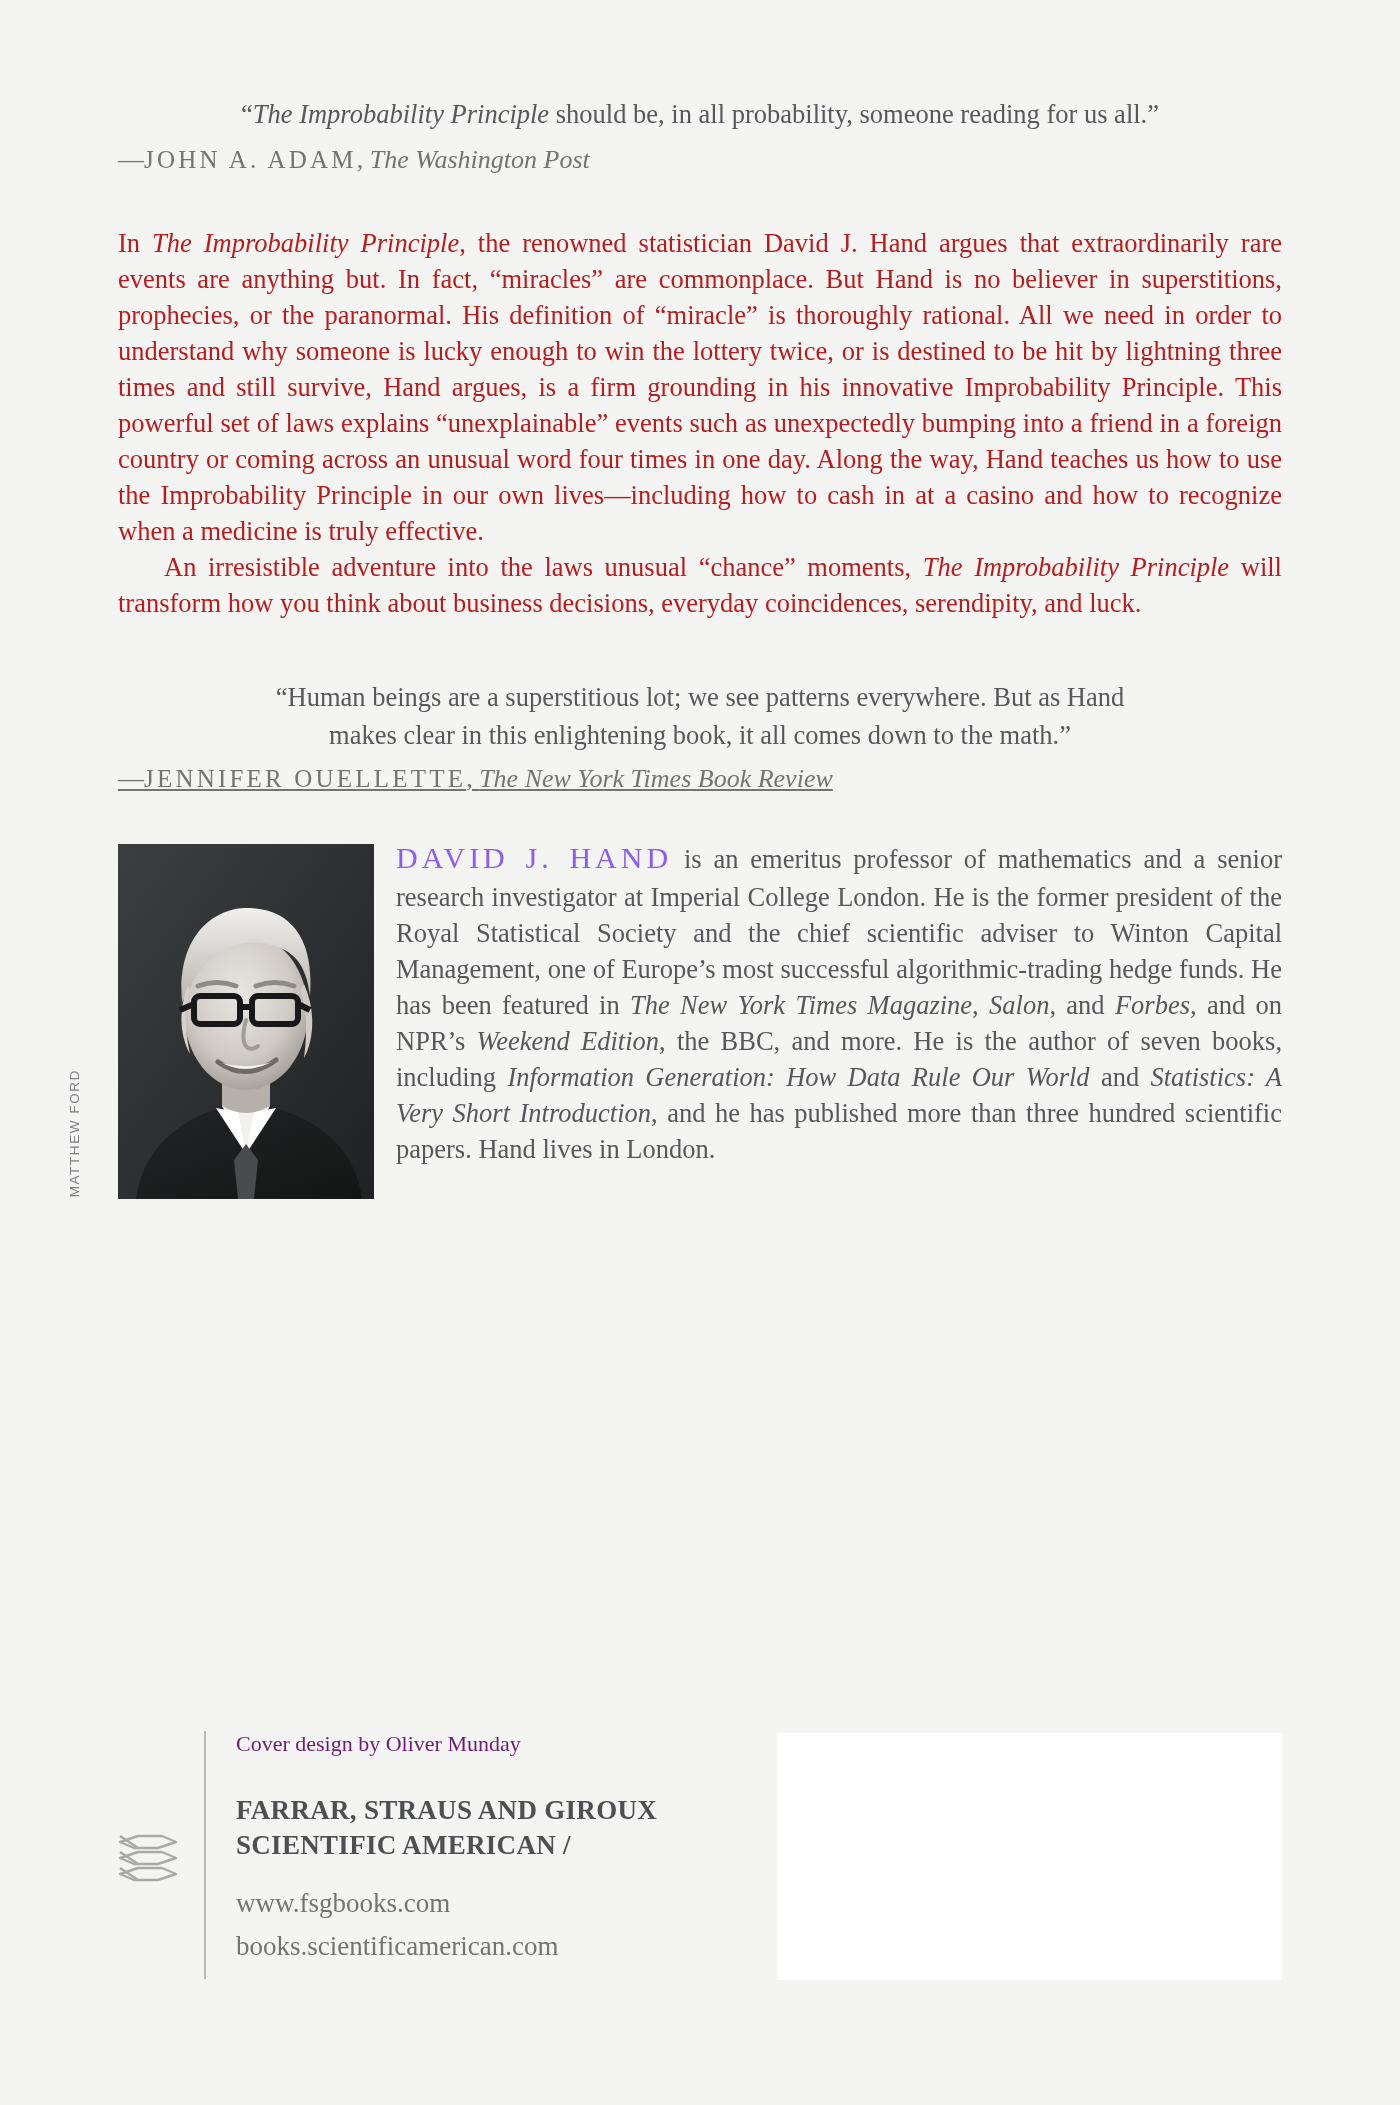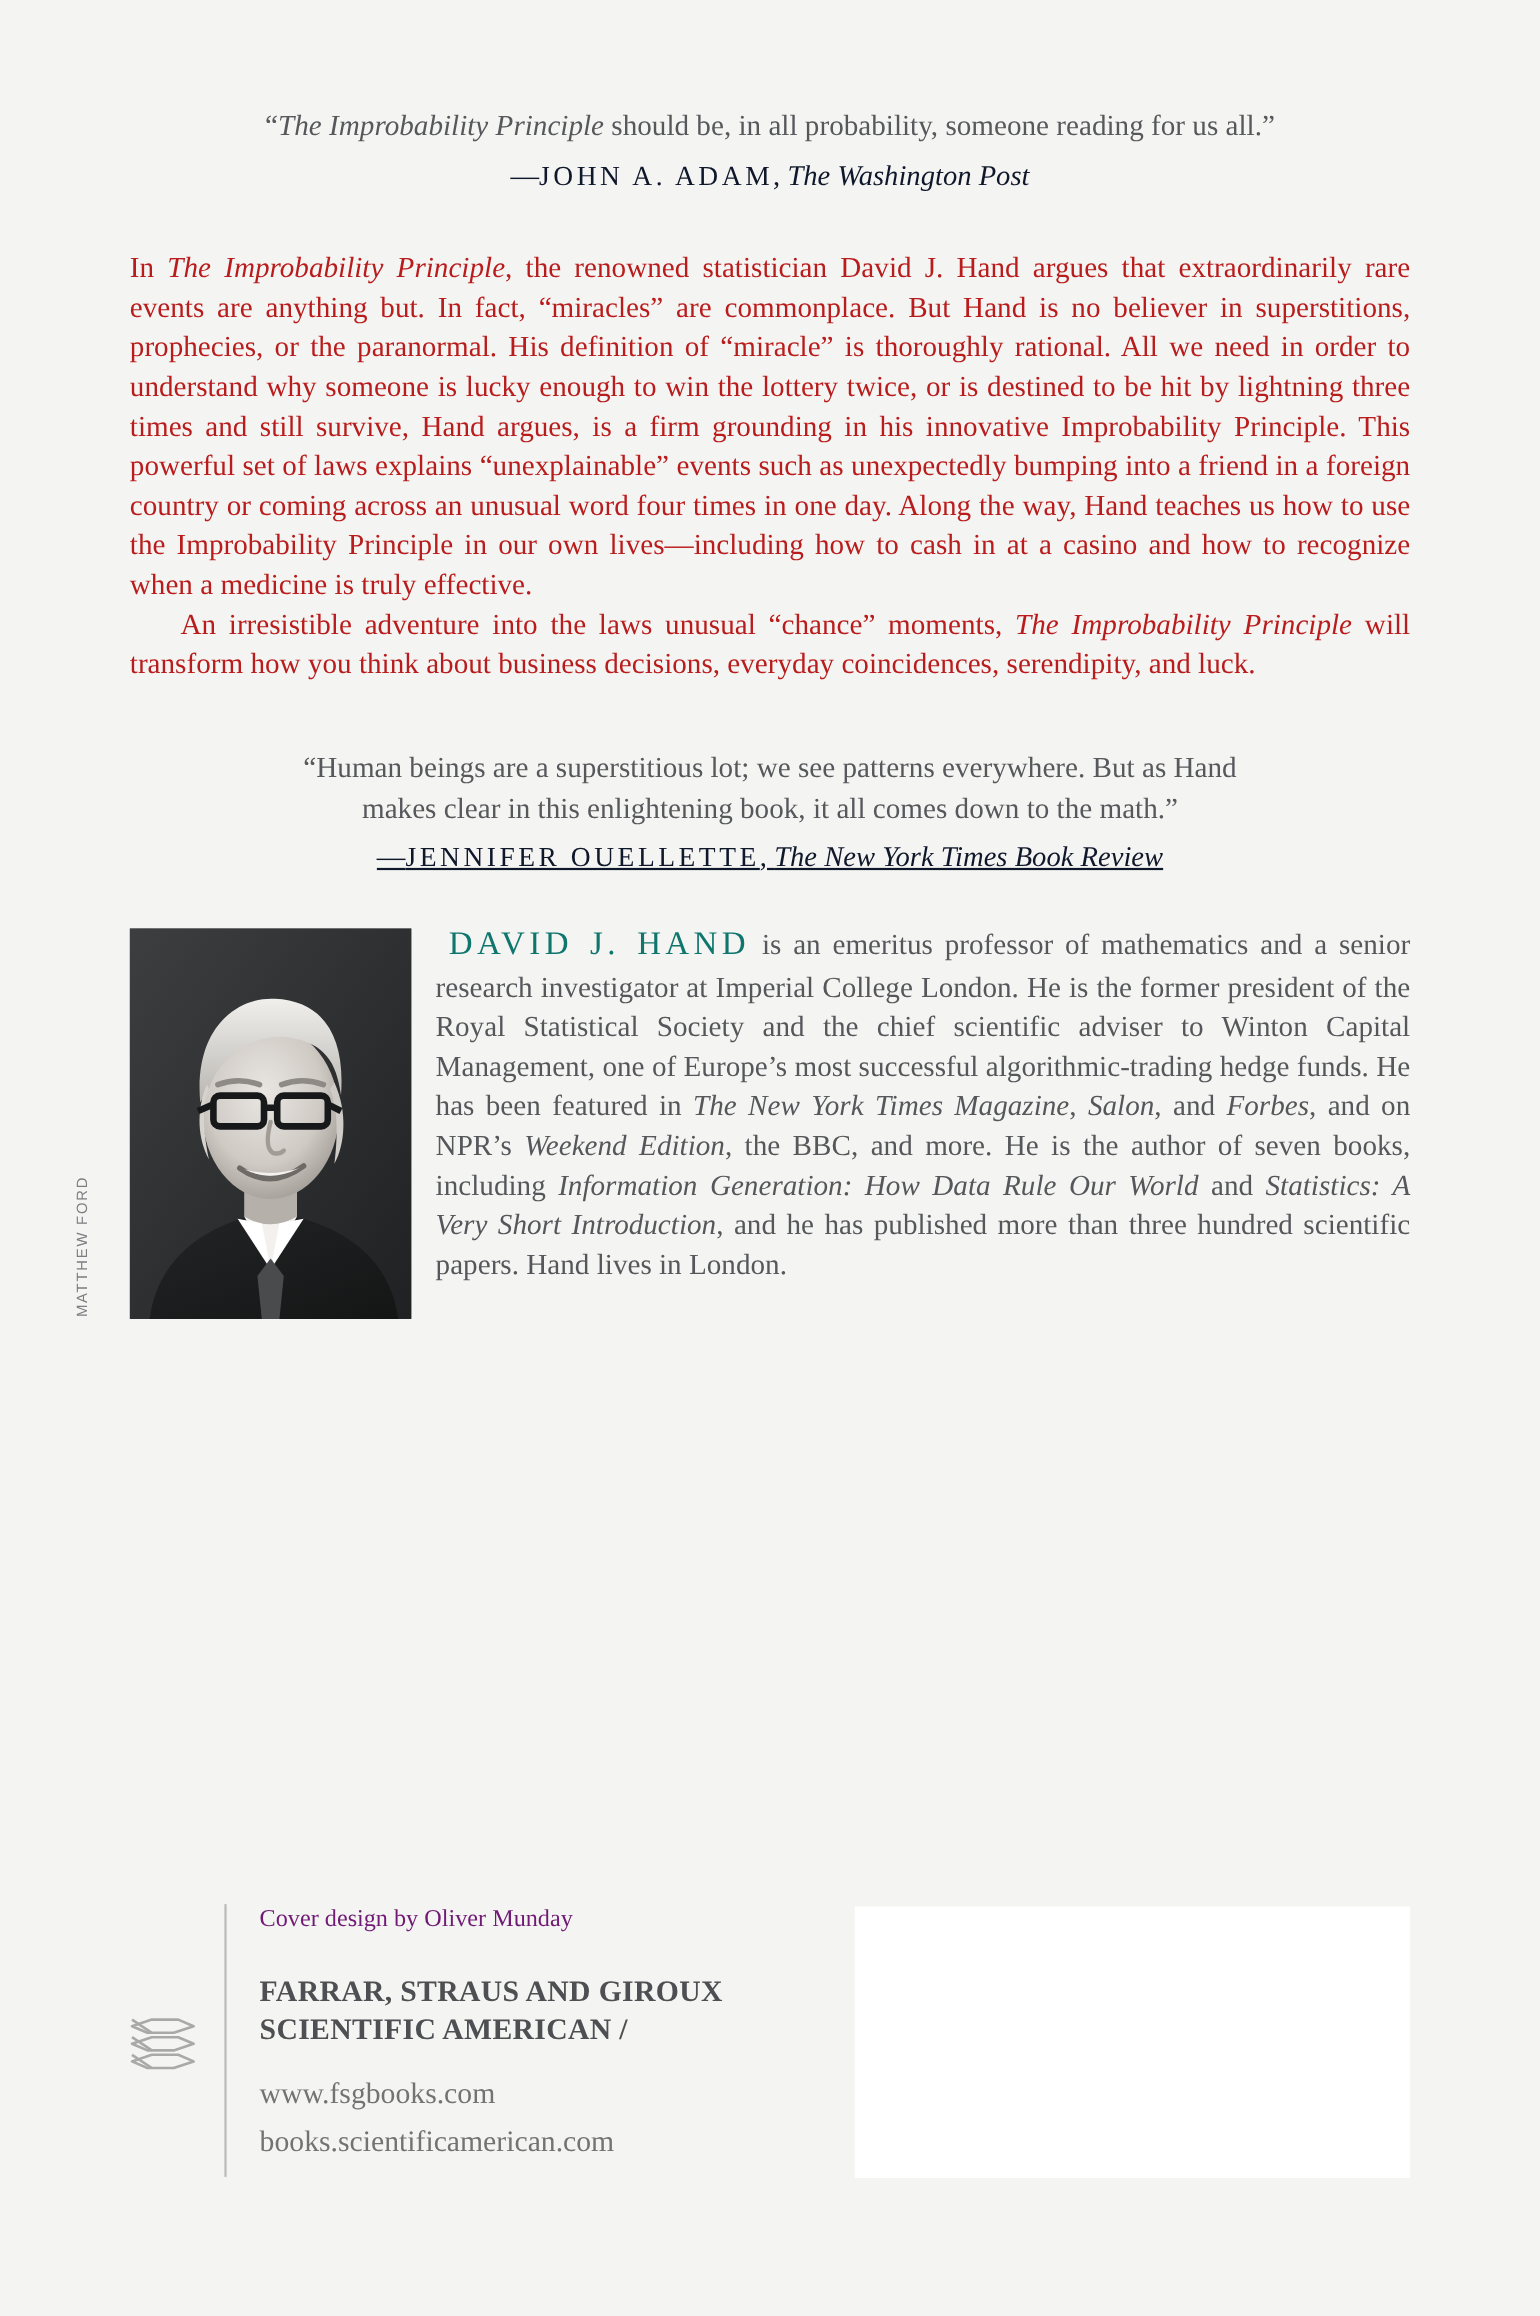--- a/index.html
+++ b/index.html
@@ -28,23 +28,23 @@
     text-align: center;
     font-size: 26.5px;
     line-height: 1.42;
     color: #57585c;
   }
   .quote-top .qline {
     white-space: nowrap;
   }
   .attrib {
     margin-top: 8px;
-    text-align: center;
+    text-align: left;
     font-size: 26px;
-    color: #0f172a;
+    color: #737373;
   }
   .smallcapsname {
     letter-spacing: 3.2px;
     font-size: 25px;
   }
   .src {
     font-style: italic;
   }
 
   
@@ -105,22 +105,21 @@
   .photo {
     width: 256px;
     height: 355px;
     background: #2a2b2d;
     position: relative;
     overflow: hidden;
   }
   .bio .name {
     letter-spacing: 4px;
     font-size: 30px;
-    color: #0f766e;
-    margin-left: 12px;
+    color: #8b5cf6;
   }
 
   
   .footer {
     position: absolute;
     left: 118px;
     right: 118px;
     bottom: 84px;
     height: 290px;
   }

